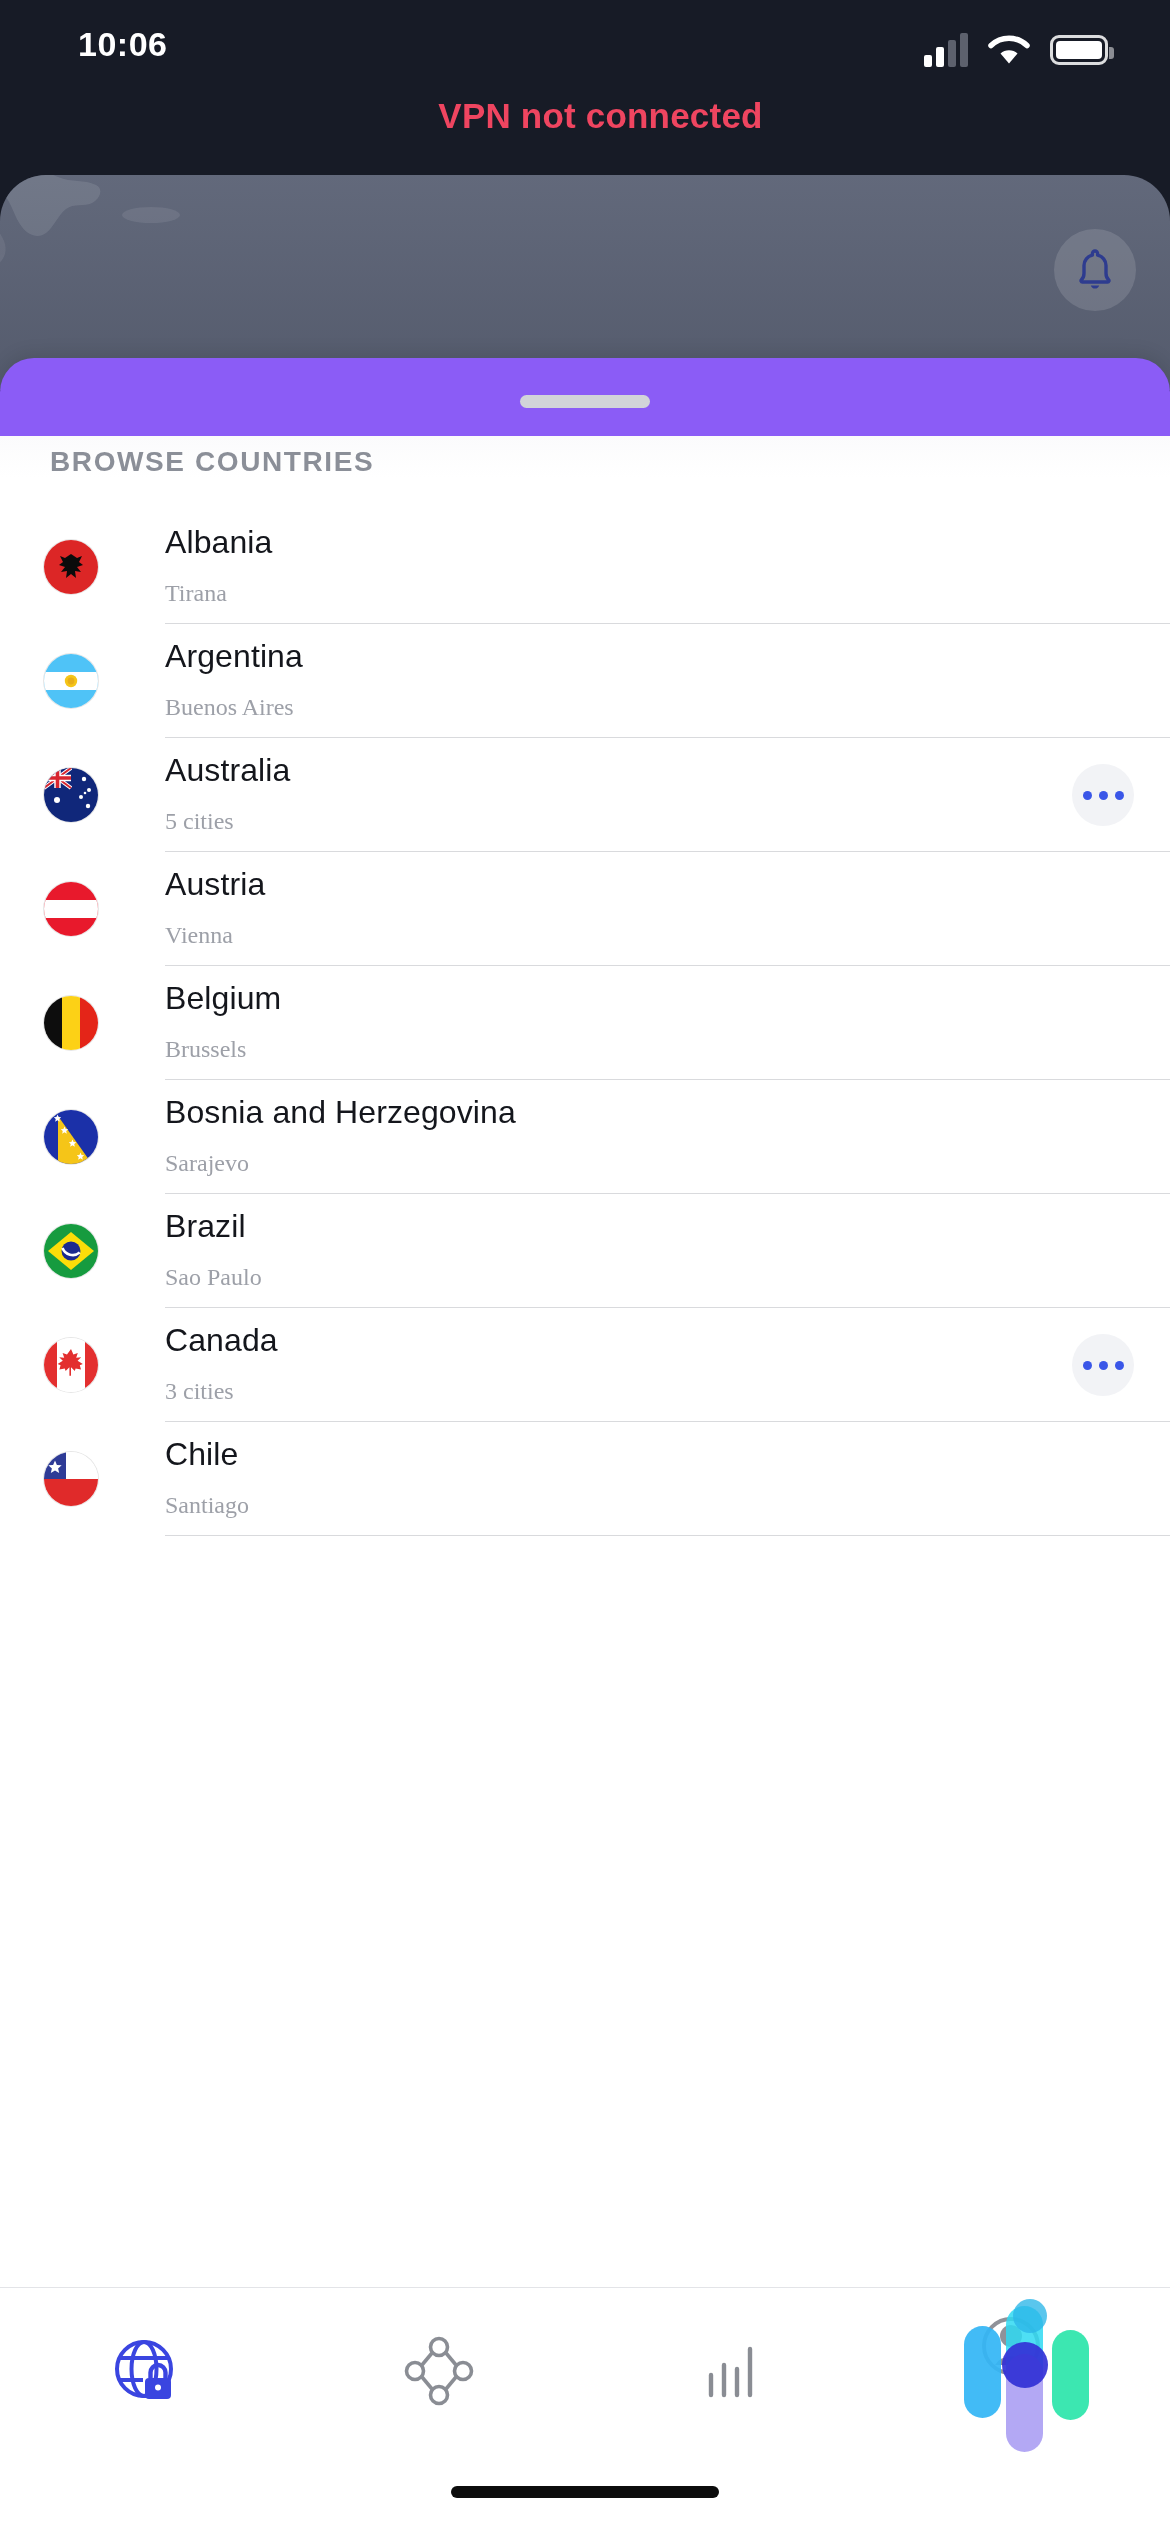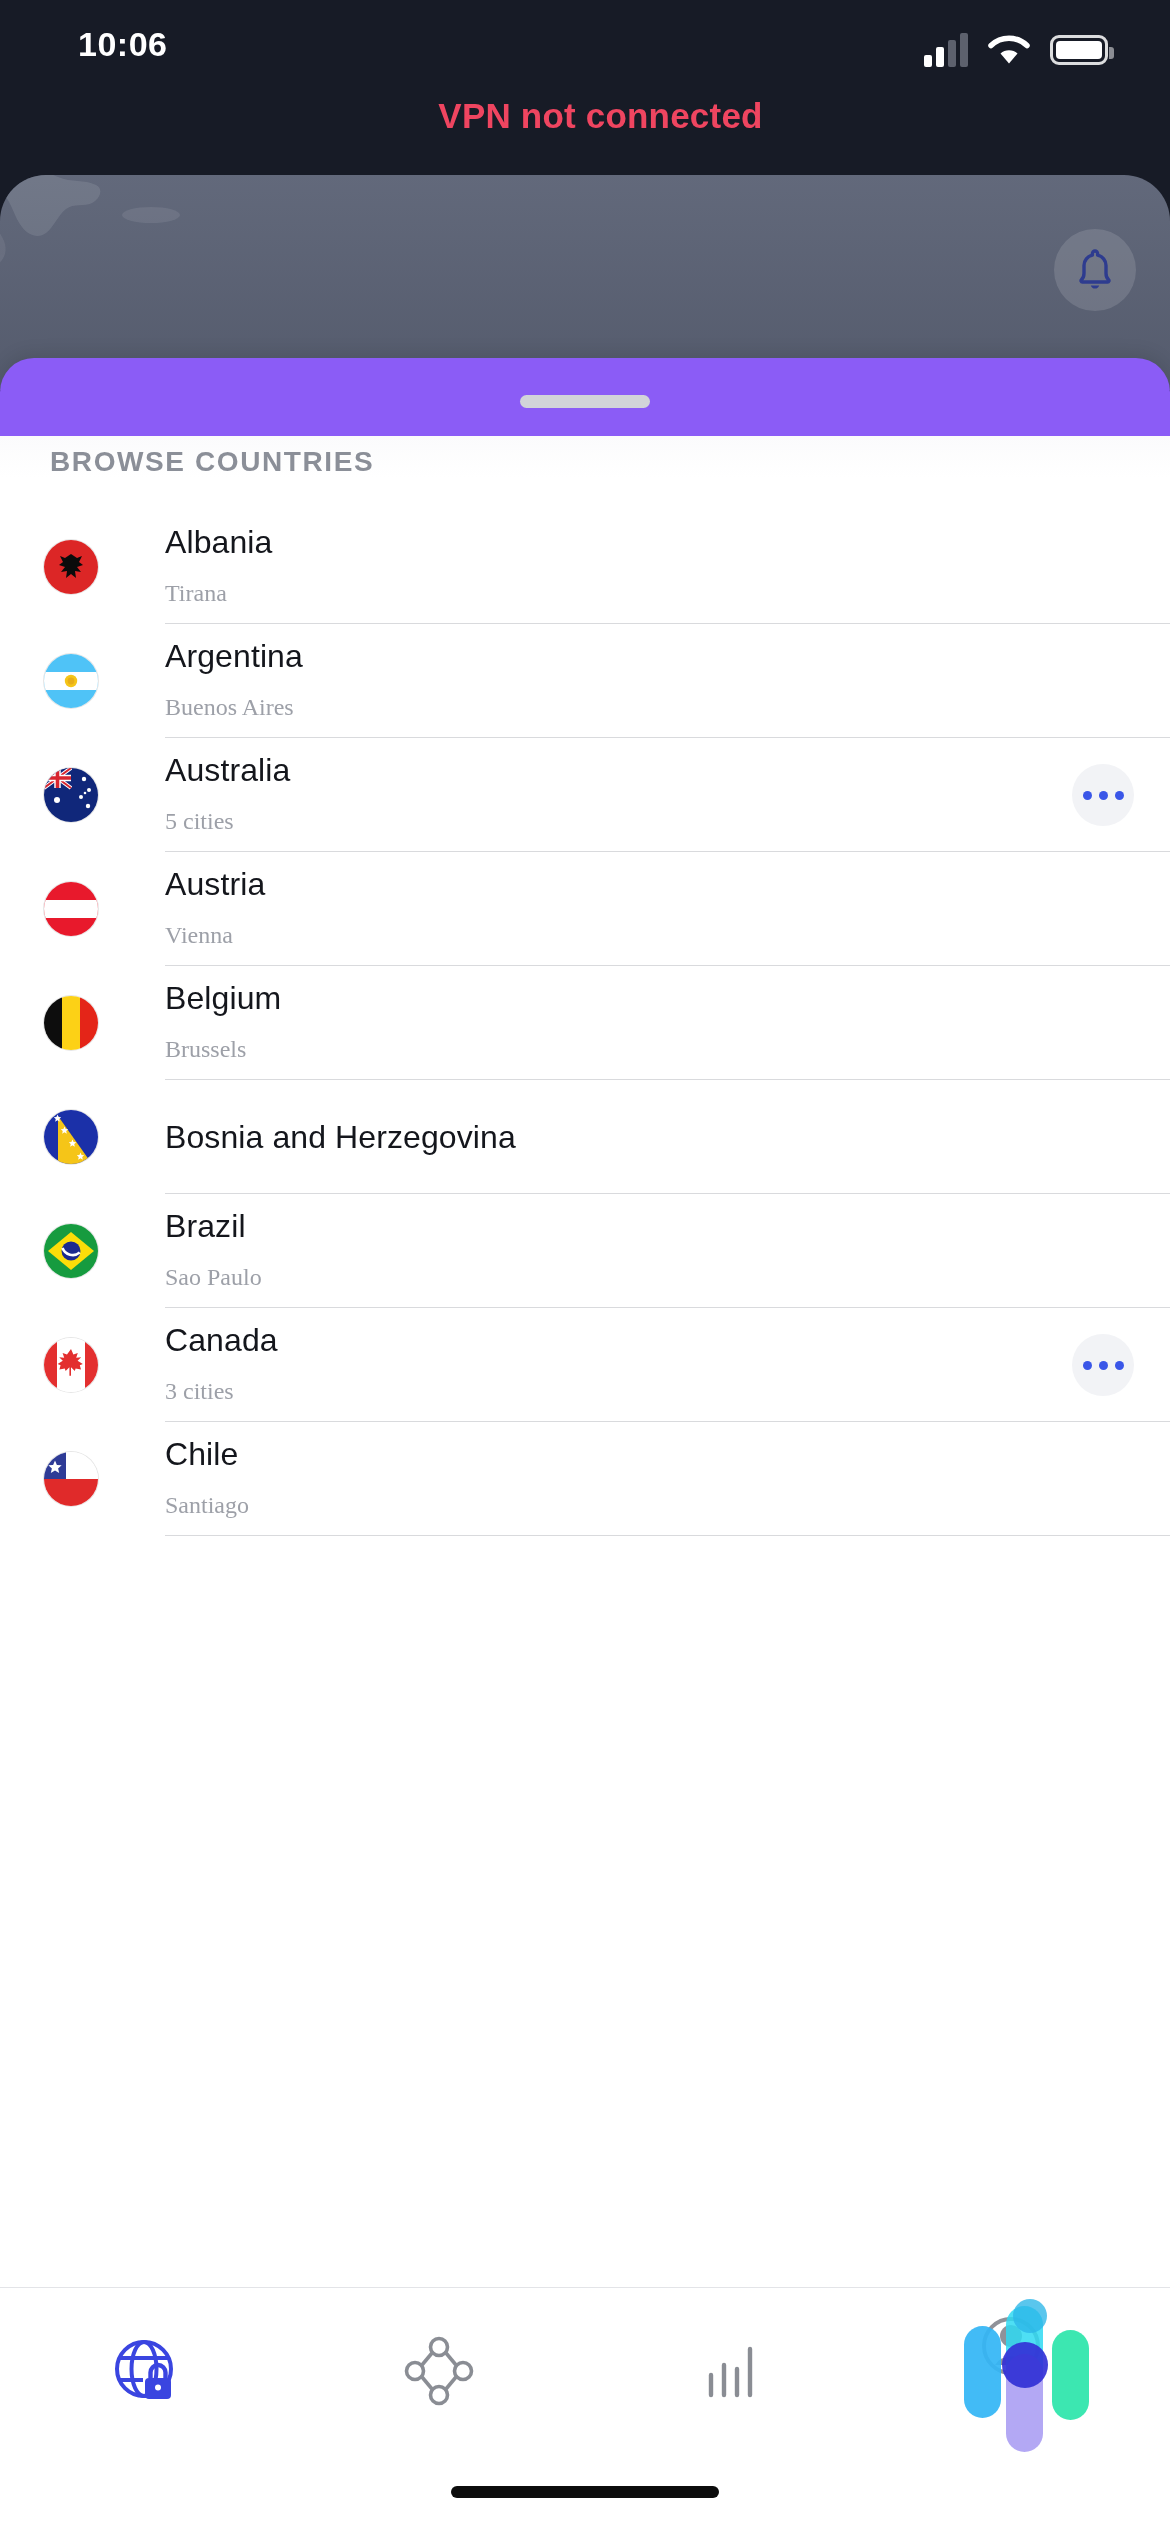--- a/index.html
+++ b/index.html
@@ -291,20 +291,21 @@
               <g fill="#ffffff">
                 <path d="M16 7 l1.4 3.2 3.4 .3 -2.6 2.3 .8 3.4 -3 -1.8 -3 1.8 .8 -3.4 -2.6 -2.3 3.4 -.3z" transform="translate(1,-1) scale(0.78)"></path>
                 <path d="M16 7 l1.4 3.2 3.4 .3 -2.6 2.3 .8 3.4 -3 -1.8 -3 1.8 .8 -3.4 -2.6 -2.3 3.4 -.3z" transform="translate(8,11) scale(0.78)"></path>
                 <path d="M16 7 l1.4 3.2 3.4 .3 -2.6 2.3 .8 3.4 -3 -1.8 -3 1.8 .8 -3.4 -2.6 -2.3 3.4 -.3z" transform="translate(16,24) scale(0.78)"></path>
                 <path d="M16 7 l1.4 3.2 3.4 .3 -2.6 2.3 .8 3.4 -3 -1.8 -3 1.8 .8 -3.4 -2.6 -2.3 3.4 -.3z" transform="translate(24,37) scale(0.78)"></path>
               </g>
             </svg>
           </div>
           <div class="row-text">
             <div class="row-name">Bosnia and Herzegovina</div>
+            <div class="row-sub">Sarajevo</div>
           </div>
         </div>
         <div class="row">
           <div class="flag">
             <svg viewBox="0 0 54 54">
               <rect width="54" height="54" fill="#169b3f"></rect>
               <path d="M27 8 L50 27 L27 46 L4 27 Z" fill="#fcdd09"></path>
               <circle cx="27" cy="27" r="9.5" fill="#1b2a8f"></circle>
               <path d="M18.5 24 a11 11 0 0 0 17.2 4.6" stroke="#ffffff" stroke-width="2.6" fill="none"></path>
             </svg>

